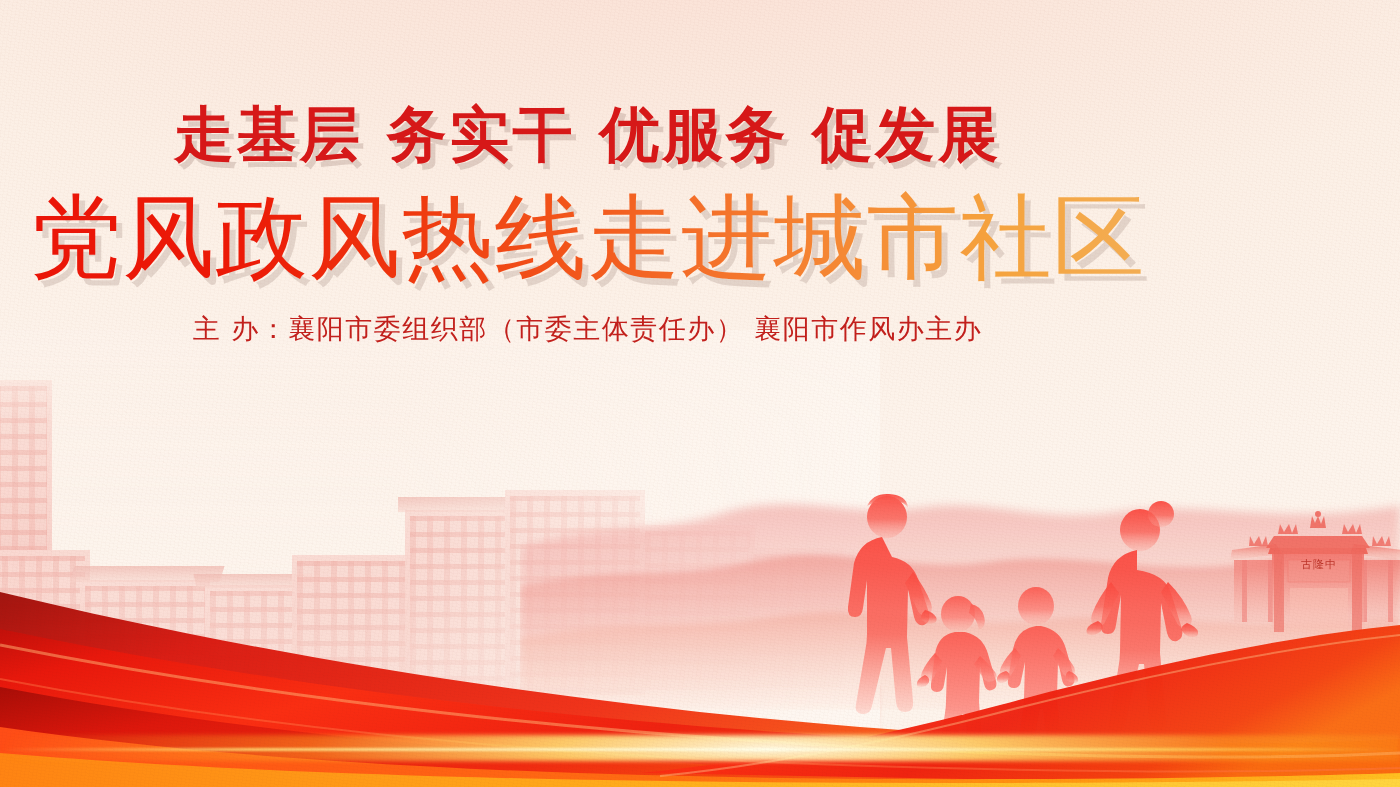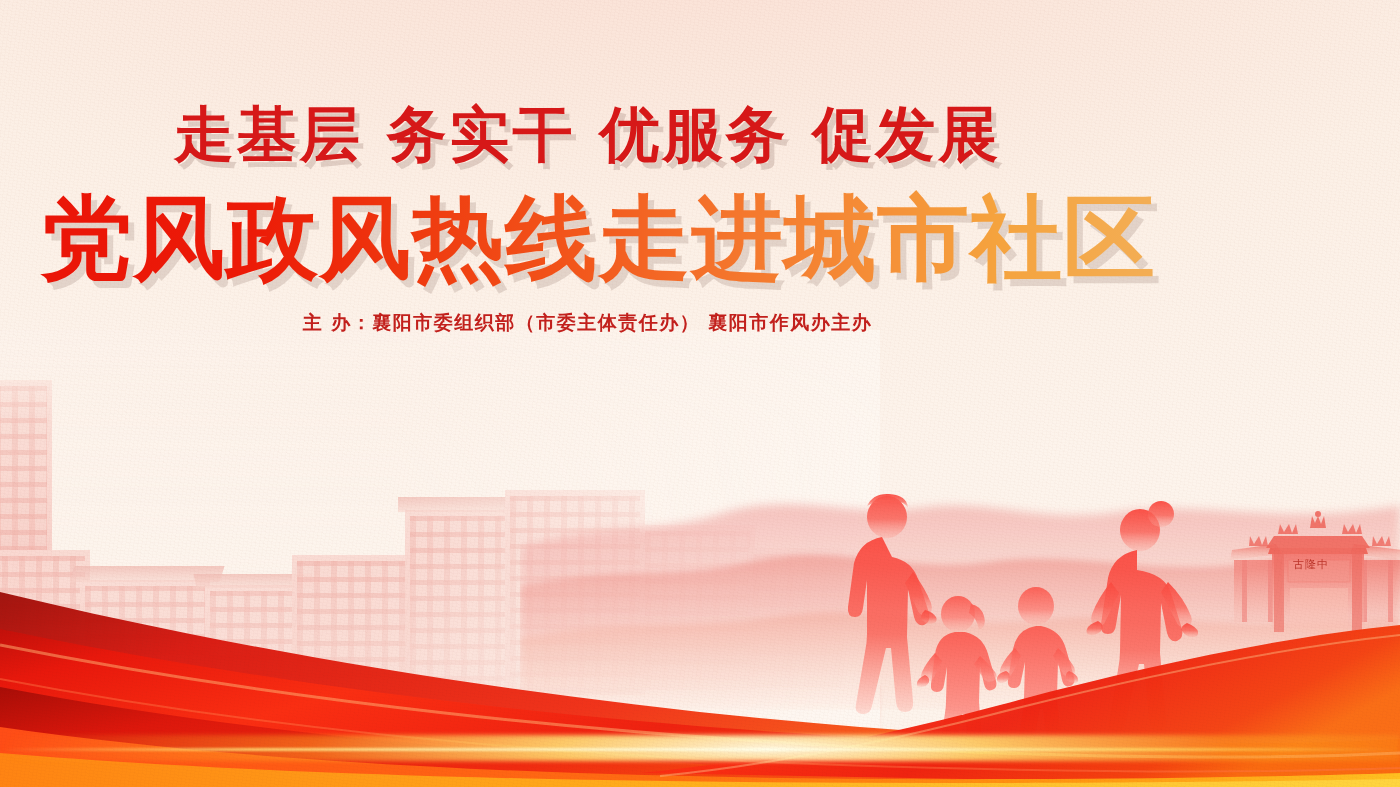--- a/index.html
+++ b/index.html
@@ -63,21 +63,21 @@
   .mtns{ position:absolute; left:520px; top:470px; width:880px; height:240px; }
 
   
   .family{ position:absolute; left:830px; top:490px; width:460px; height:297px; }
 
   
   .arch{ position:absolute; left:1230px; top:510px; width:175px; height:140px; }
   .arch-text{
     position:absolute; left:63px; top:47px; width:52px;
     font-size:11px; letter-spacing:1px; color:#b4261b;
-    opacity:.85; white-space:nowrap;
+    opacity:.85; text-align:center; white-space:nowrap;
     font-family:Liberation Sans, sans-serif;
   }
 
   
   .ribbons{ position:absolute; left:0; bottom:0; width:1400px; height:400px; }
 
   
   .goldbar{
     position:absolute; left:0; bottom:26px; width:1400px; height:26px;
     background:
@@ -105,42 +105,41 @@
     line-height:1;
     letter-spacing:3px;
     color:#d61818;
     text-shadow:5px 6px 0 rgba(160,130,120,.30);
     white-space:nowrap;
   }
 
   .title2{
     margin-top:26px;
     font-family:"DejaVu Serif","Liberation Serif",serif;
-    font-weight:700;
+    font-weight:400;
     font-size:92px;
     line-height:1.05;
     letter-spacing:1px;
     white-space:nowrap;
     background-image:linear-gradient(90deg,
         #ea1508 0%, #ec1a07 20%, #ef3c10 36%,
         #f2541a 48%, #f4702a 60%, #f58c36 74%,
         #f5a33e 86%, #f3ae55 100%);
     -webkit-background-clip:text;
     background-clip:text;
     color:transparent;
     -webkit-text-fill-color:transparent;
     filter:drop-shadow(6px 7px 0 rgba(160,135,125,.28));
-    text-align:right;
   }
 
   .org{
     margin-top:20px;
     font-family:"DejaVu Sans","Liberation Sans",sans-serif;
-    font-weight:700;
-    font-size:19px;
+    font-weight:400;
+    font-size:27px;
     line-height:1.62;
     letter-spacing:1.5px;
     color:#c2201c;
     white-space:nowrap;
   }
   .date{
     margin-top:10px;
     font-family:"DejaVu Sans","Liberation Sans",sans-serif;
     font-weight:700;
     font-size:27px;

